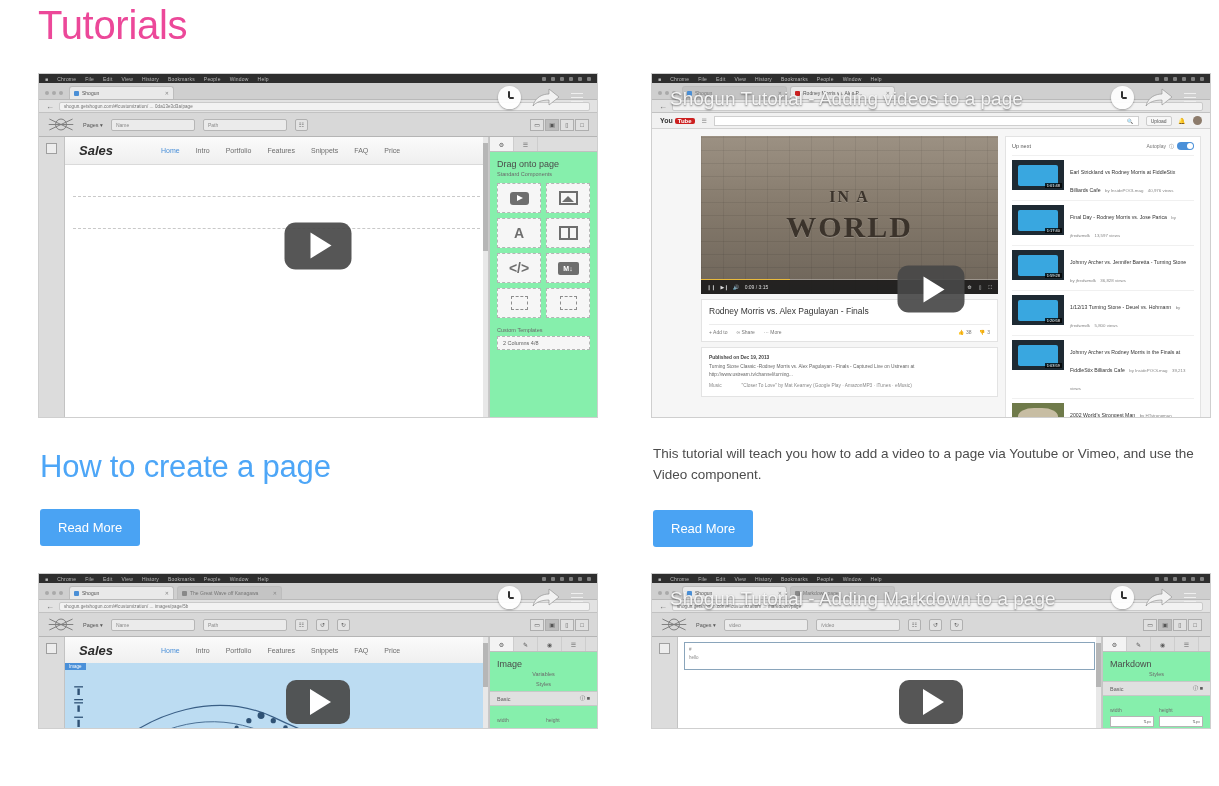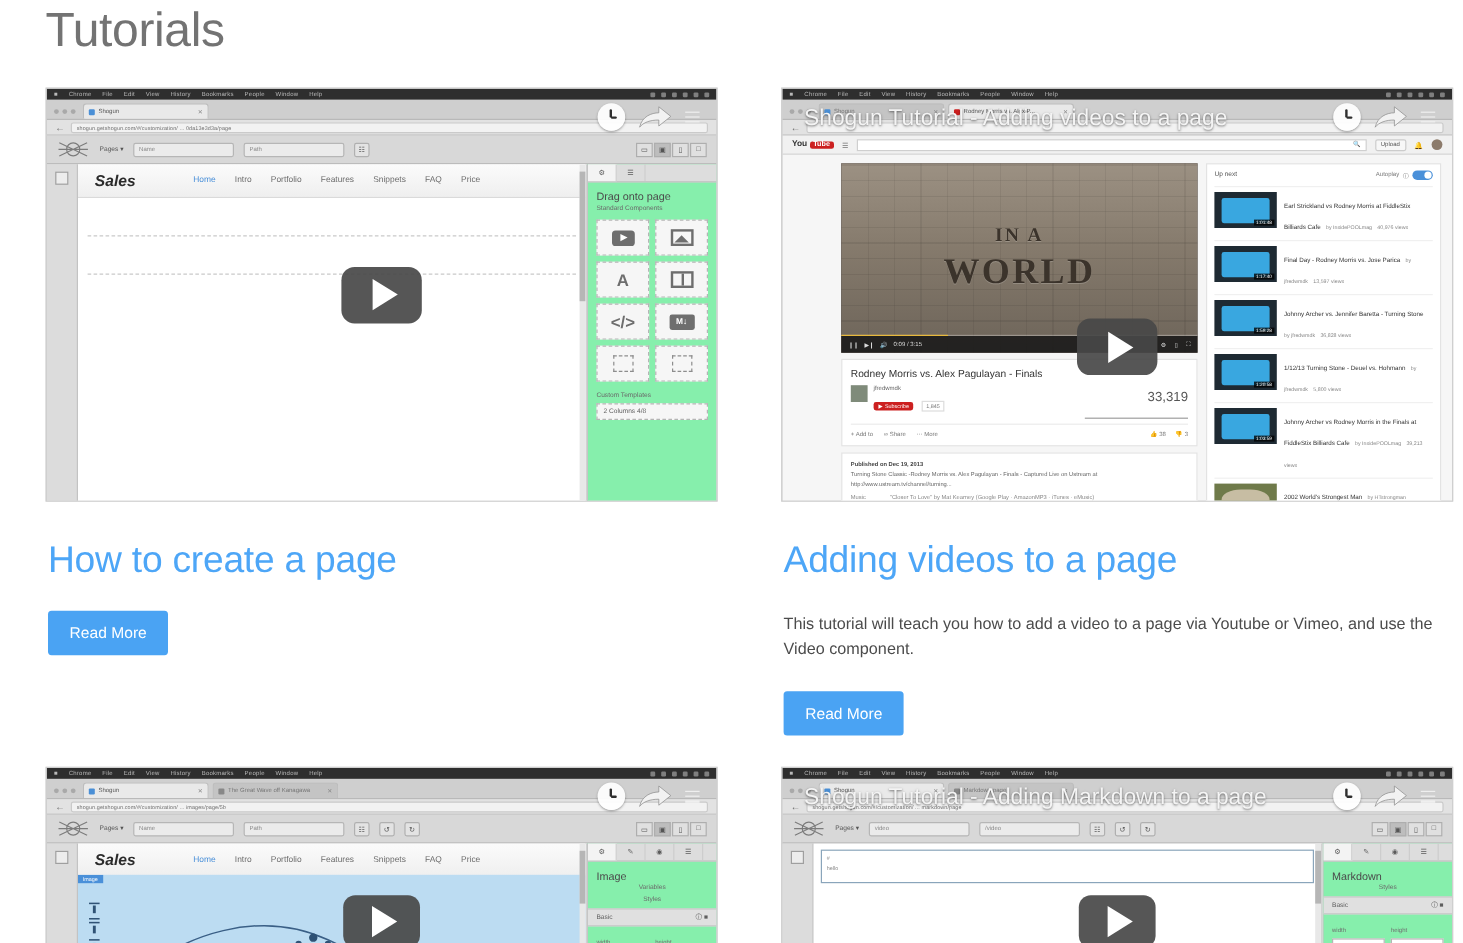--- a/index.html
+++ b/index.html
@@ -8,21 +8,21 @@
     margin: 0; padding: 0;
     background: #ffffff;
     font-family: "Liberation Sans", sans-serif;
     color: #3a3a3a;
   }
   body { width: 1219px; height: 786px; overflow: hidden; position: relative; }
 
   .page-wrap { padding: 0 0 0 0; }
 
   .page-title {
-    color: #737373;
+    color: #ec4899;
     font-size: 40px;
     font-weight: 400;
     letter-spacing: -0.3px;
     margin: 0;
     padding: 4px 0 0 38px;
     line-height: 1.05;
   }
 
   .grid {
     display: grid;
@@ -492,33 +492,20 @@
                 <span class="sp">
                   <span>⚙</span>
                   <span>▯</span>
                   <span>⛶</span>
                 </span>
               </div>
             </div>
 
             <div class="yt-info">
               <div class="yt-vtitle">Rodney Morris vs. Alex Pagulayan - Finals</div>
-              <div class="yt-meta">
-                <span class="yt-chan-ava"></span>
-                <span>
-                  <div class="yt-chan">jfredwmdk</div>
-                  <span class="yt-sub">
-                    <span>▶</span>
-                    <span>Subscribe</span>
-                  </span>
-                  <span class="yt-subcount">1,845</span>
-                </span>
-                <span class="yt-views">33,319</span>
-                <span class="yt-underline"></span>
-              </div>
               <div class="yt-actions">
                 <span>+ <span>Add to</span></span>
                 <span>∞ <span>Share</span></span>
                 <span>⋯ <span>More</span></span>
                 <span class="r">
                   <span>👍 <span>38</span></span>
                   <span>👎 <span>3</span></span>
                 </span>
               </div>
             </div>
@@ -620,21 +607,20 @@
           </svg>
           <span class="ic-menu">
               <i></i>
               <i></i>
               <i></i>
             </span>
         </div>
         <div class="play" style="top:215px"></div>
       </div>
 
-      <h2 class="card-title">Adding videos to a page</h2>
       <p class="card-desc">This tutorial will teach you how to add a video to a page via Youtube or Vimeo, and use the Video component.</p>
       <button class="read-more">Read More</button>
     </div>
 
     <div class="card row2">
       <div class="video short">
         <div class="osbar">
           <span>■</span>
           <span>Chrome</span>
           <span>File</span>

